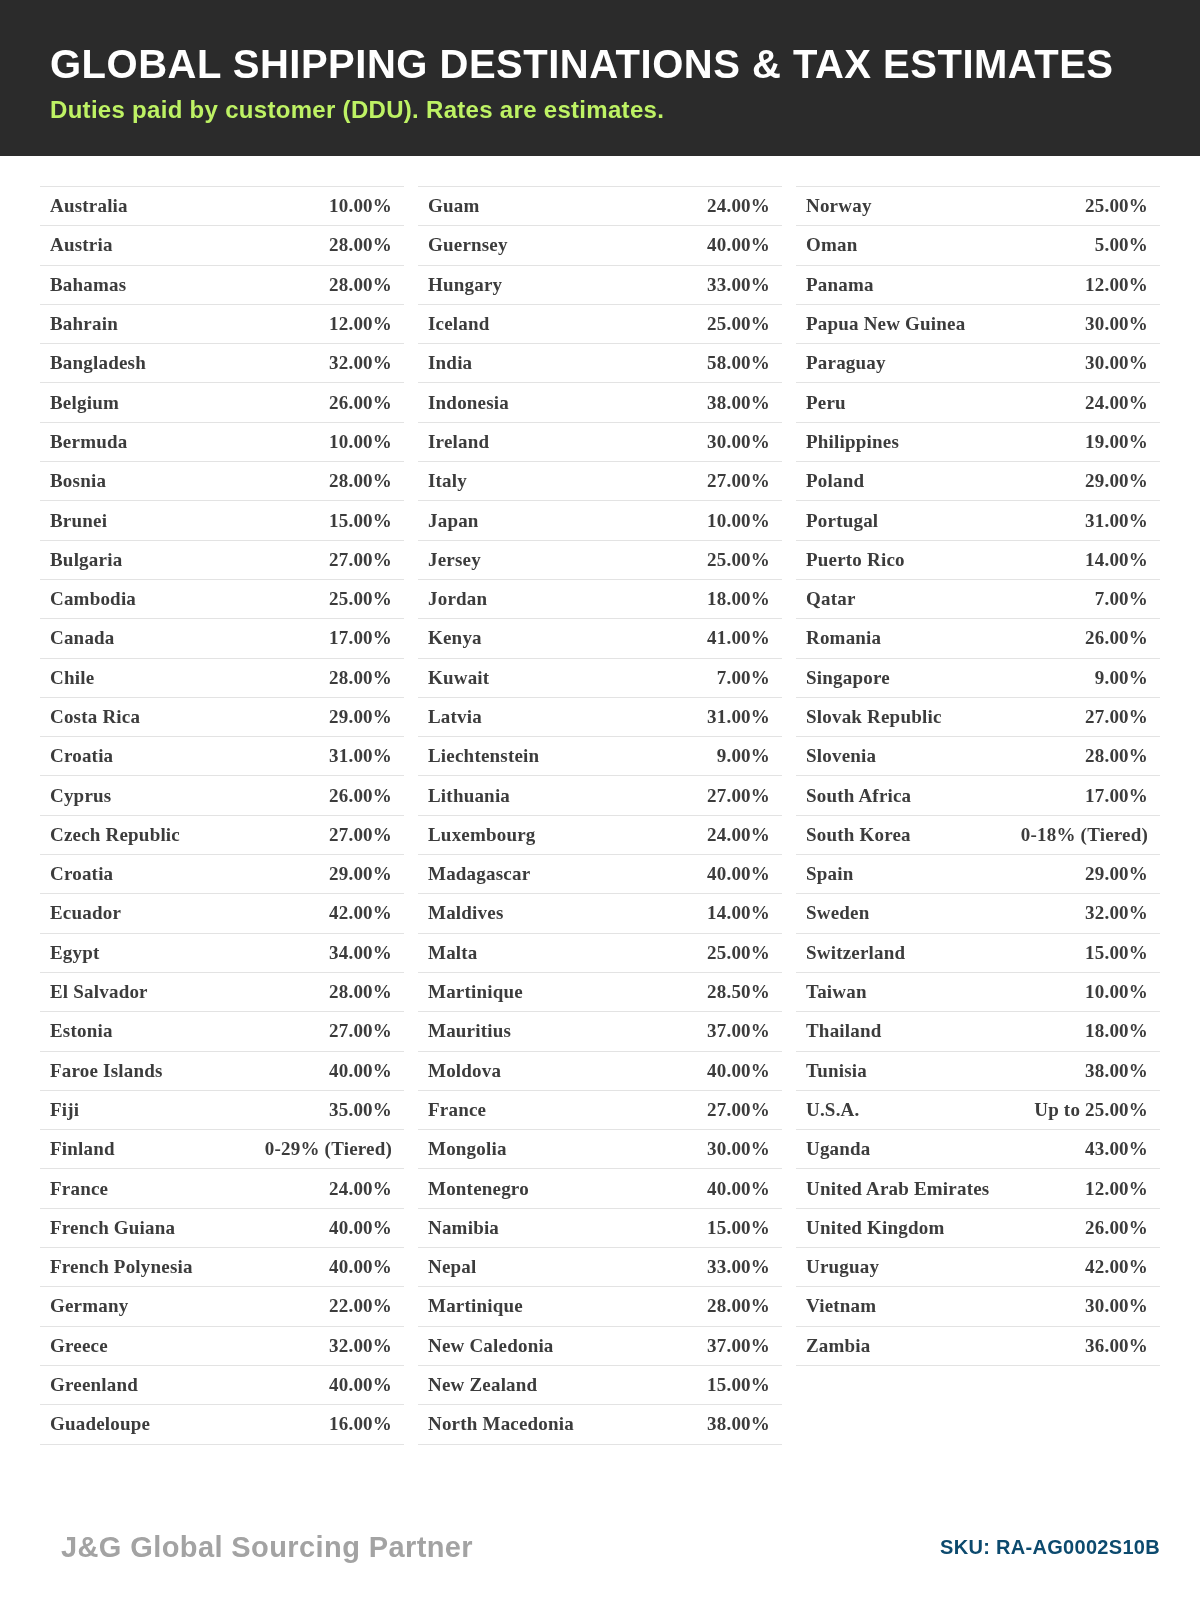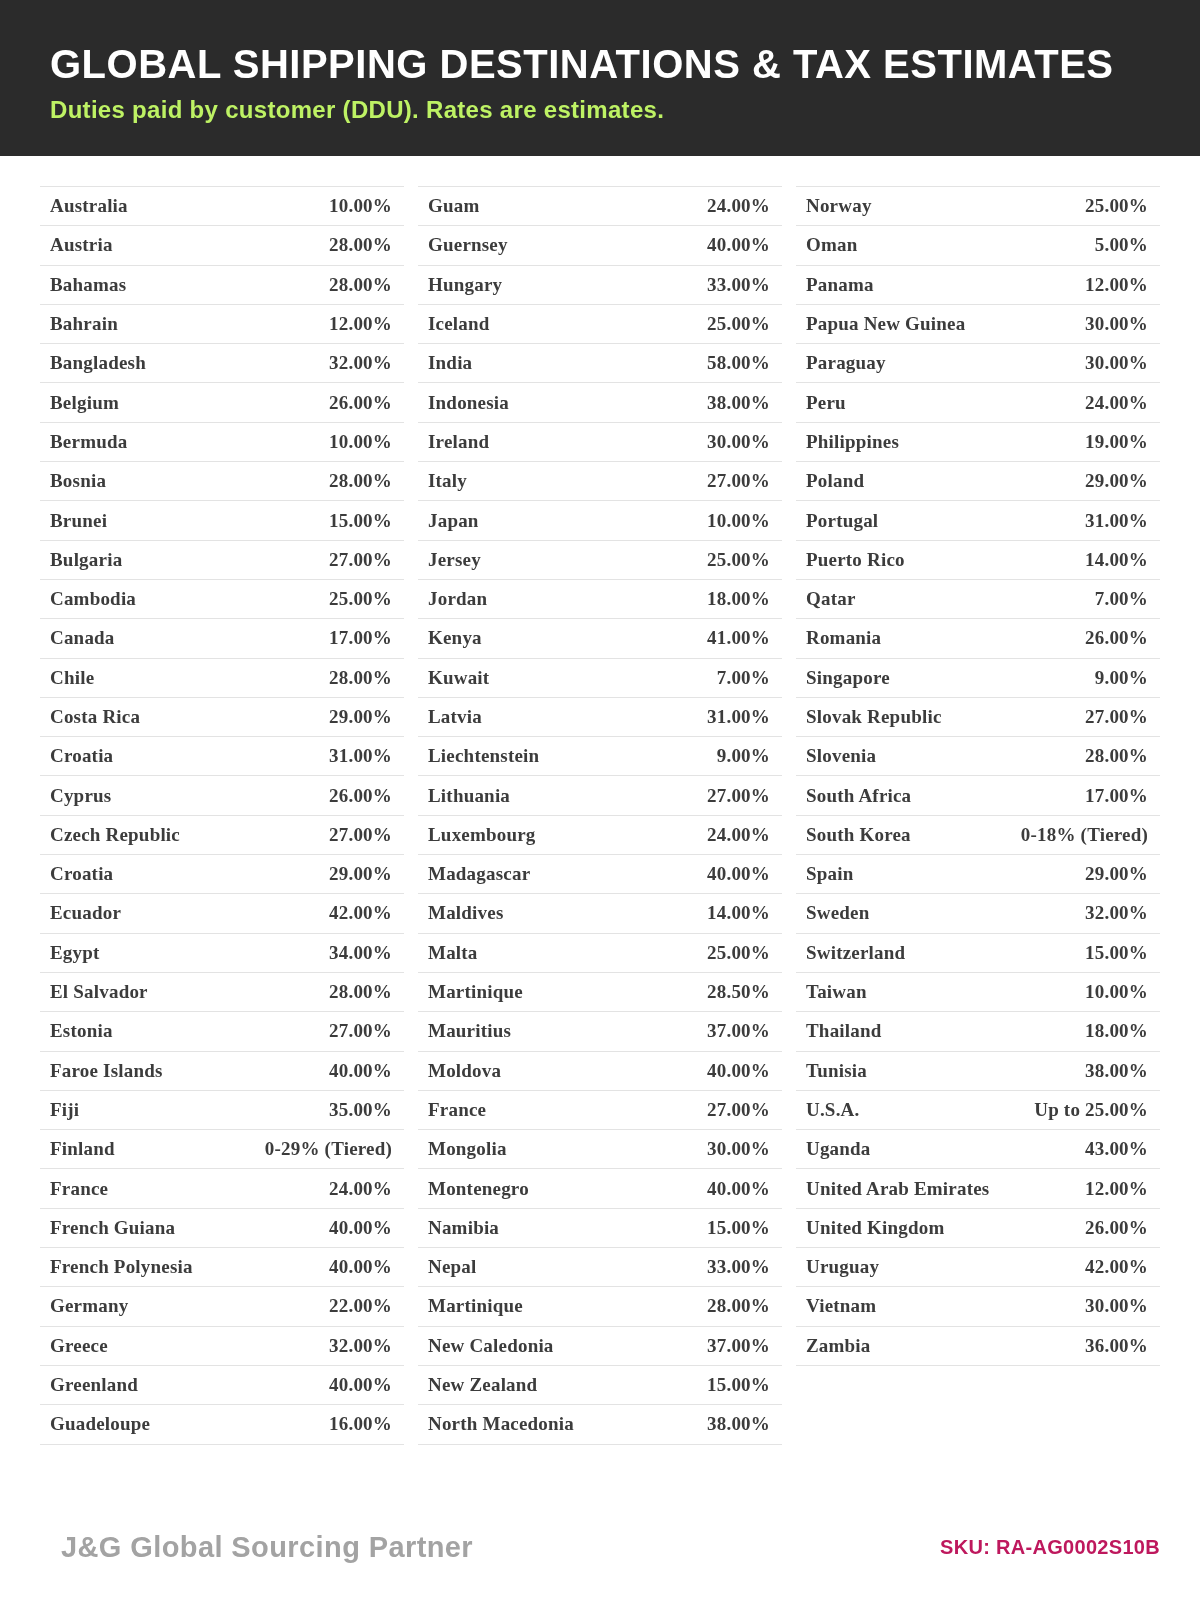--- a/index.html
+++ b/index.html
@@ -63,21 +63,21 @@
     align-items:center;
     margin-left:21px;
   }
   .brand {
     color:#a3a3a3;
     font-size:29px;
     font-weight:bold;
     letter-spacing:0.4px;
   }
   .sku {
-    color:#be185d;
+    color:#0c4a6e;
     font-size:20px;
     font-weight:bold;
     letter-spacing:0.3px;
   }
 </style>
 </head>
 <body>
 
 <div class="page">
 

